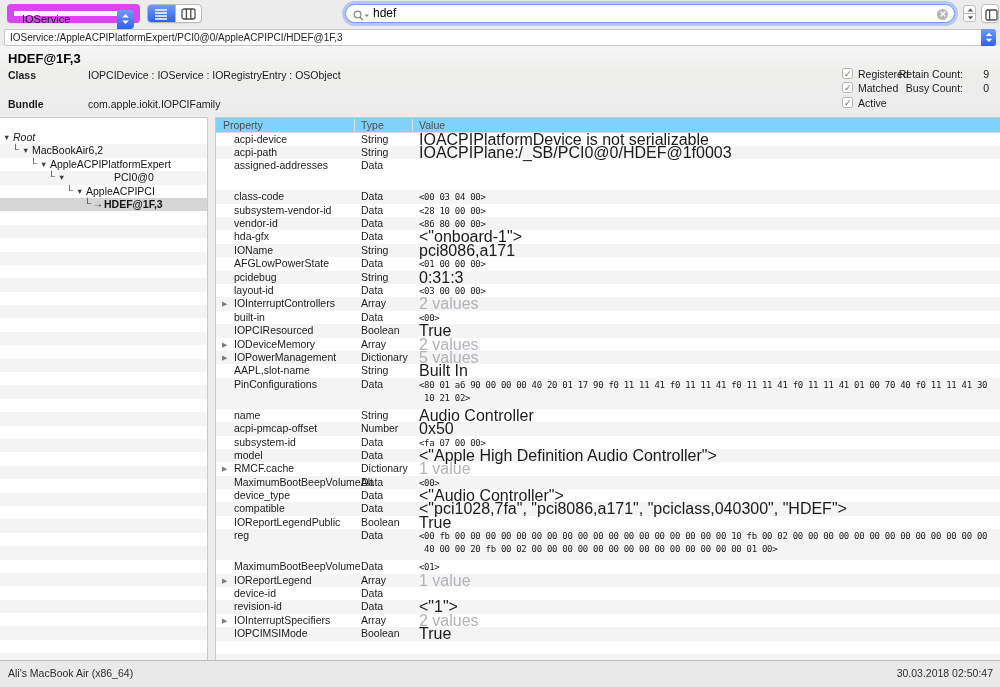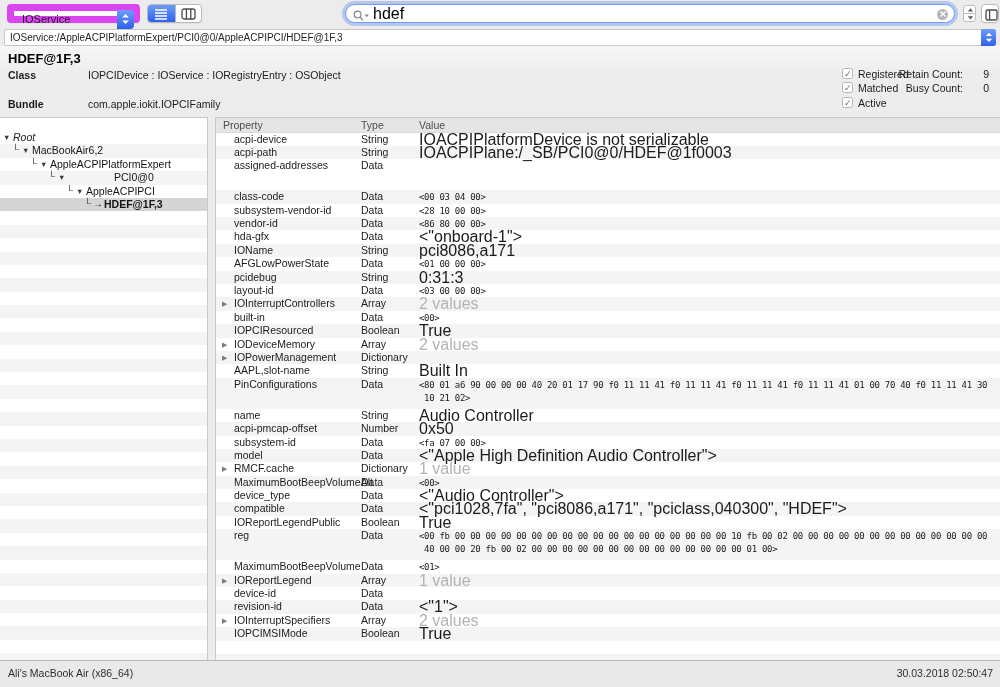--- a/index.html
+++ b/index.html
@@ -20,21 +20,21 @@
                border:1px solid #b9b9b9; border-radius:4px; background:#fff; display:flex; overflow:hidden;
                box-shadow:0 1px 1px rgba(0,0,0,.05);}
   .seg { width:50%; height:100%; display:flex; align-items:center; justify-content:center; }
   .seg.sel { background:linear-gradient(#6d9cf8,#3060ee); }
   .seg + .seg { border-left:1px solid #b9b9b9; }
 
   .search { position:absolute; left:345px; top:4px; width:610px; height:19px; background:#fff;
             border:1px solid #6f9bf2; border-radius:10px;
             box-shadow:0 0 0 3px rgba(100,145,245,.40); }
   .search-icon-wrap { position:absolute; left:7px; top:3px; }
-  .search-text { position:absolute; left:27px; top:0; font-size:16px; line-height:17px; color:#000; }
+  .search-text { position:absolute; left:27px; top:0; font-size:12px; line-height:17px; color:#000; }
   .clear-btn { position:absolute; right:6px; top:3.5px; width:11px; height:11px; border-radius:50%;
                background:#b6b6ba; }
   .clear-btn svg { position:absolute; left:2.5px; top:2.5px; }
 
   .stepper { position:absolute; left:963px; top:5px; width:13px; height:17px; }
   .step-half { position:absolute; left:0; width:13px; height:8.5px; background:#fff; border:1px solid #bdbdbd; }
   .step-up   { top:0; border-radius:3px 3px 0 0; }
   .step-down { top:8px; border-radius:0 0 3px 3px; }
   .step-half svg { position:absolute; left:3px; }
 
@@ -76,21 +76,21 @@
   .tree-row.sel { background:#d5d5d5; }
   .t-conn  { position:absolute; top:-1px; font-size:10px; line-height:13px; color:#3a3a3a; }
   .t-disc  { position:absolute; top:0; font-size:7.5px; line-height:13.4px; color:#3c3c3c; }
   .t-arrow { position:absolute; top:-0.5px; font-size:10px; line-height:13.4px; color:#101010; font-weight:bold; }
   .t-label { position:absolute; top:0; font-size:10.5px; line-height:13.6px; color:#141414; white-space:nowrap; }
   .t-label.italic { font-style:italic; color:#222; }
   .tree-row.sel .t-label { font-weight:bold; }
 
   .table-panel { position:absolute; left:215px; top:117px; width:785px; height:543px; background:#fff;
                  border-top:1px solid #c9c9c9; border-left:1px solid #c9c9c9; overflow:hidden; }
-  .thead { position:relative; height:14.5px; background:#e5e5e5; border-bottom:1px solid #dadada; }
+  .thead { position:relative; height:14.5px; background:#7dd3fc; border-bottom:1px solid #dadada; }
   .thead .col { position:absolute; top:0; font-size:10.5px; line-height:14px; color:#4c4c4c; }
   .col-sep { position:absolute; top:1px; bottom:1px; width:1px; background:#e2e2e2; }
   .tbody { position:relative; }
   .trow { position:relative; height:13.4px; }
   .trow.h2 { height:31px; }
   .trow.alt { background:#f4f4f5; }
   .tri { position:absolute; left:6px; top:0; font-size:7px; line-height:13.8px; color:#7d7d7d; }
   .cell-p { position:absolute; left:18px; top:0; font-size:10.5px; line-height:13.8px; white-space:nowrap; color:#1b1b1b; }
   .cell-t { position:absolute; left:145px; top:0; font-size:10.5px; line-height:13.8px; white-space:nowrap; color:#1b1b1b; }
   .cell-v { position:absolute; left:203px; top:0; width:579px; font-size:16px; line-height:13.8px;
@@ -377,20 +377,21 @@
       <div class="trow">
         <span class="tri">▶</span>
         <span class="cell-p">IODeviceMemory</span>
         <span class="cell-t">Array</span>
         <span class="cell-v dim">2 values</span>
       </div>
       <div class="trow alt">
         <span class="tri">▶</span>
         <span class="cell-p">IOPowerManagement</span>
         <span class="cell-t">Dictionary</span>
+        <span class="cell-v dim">5 values</span>
       </div>
       <div class="trow">
         <span class="cell-p">AAPL,slot-name</span>
         <span class="cell-t">String</span>
         <span class="cell-v">Built In</span>
       </div>
       <div class="trow alt h2">
         <span class="cell-p">PinConfigurations</span>
         <span class="cell-t">Data</span>
         <span class="cell-v mono">&lt;80 01 a6 90 00 00 00 40 20 01 17 90 f0 11 11 41 f0 11 11 41 f0 11 11 41 f0 11 11 41 01 00 70 40 f0 11 11 41 30

